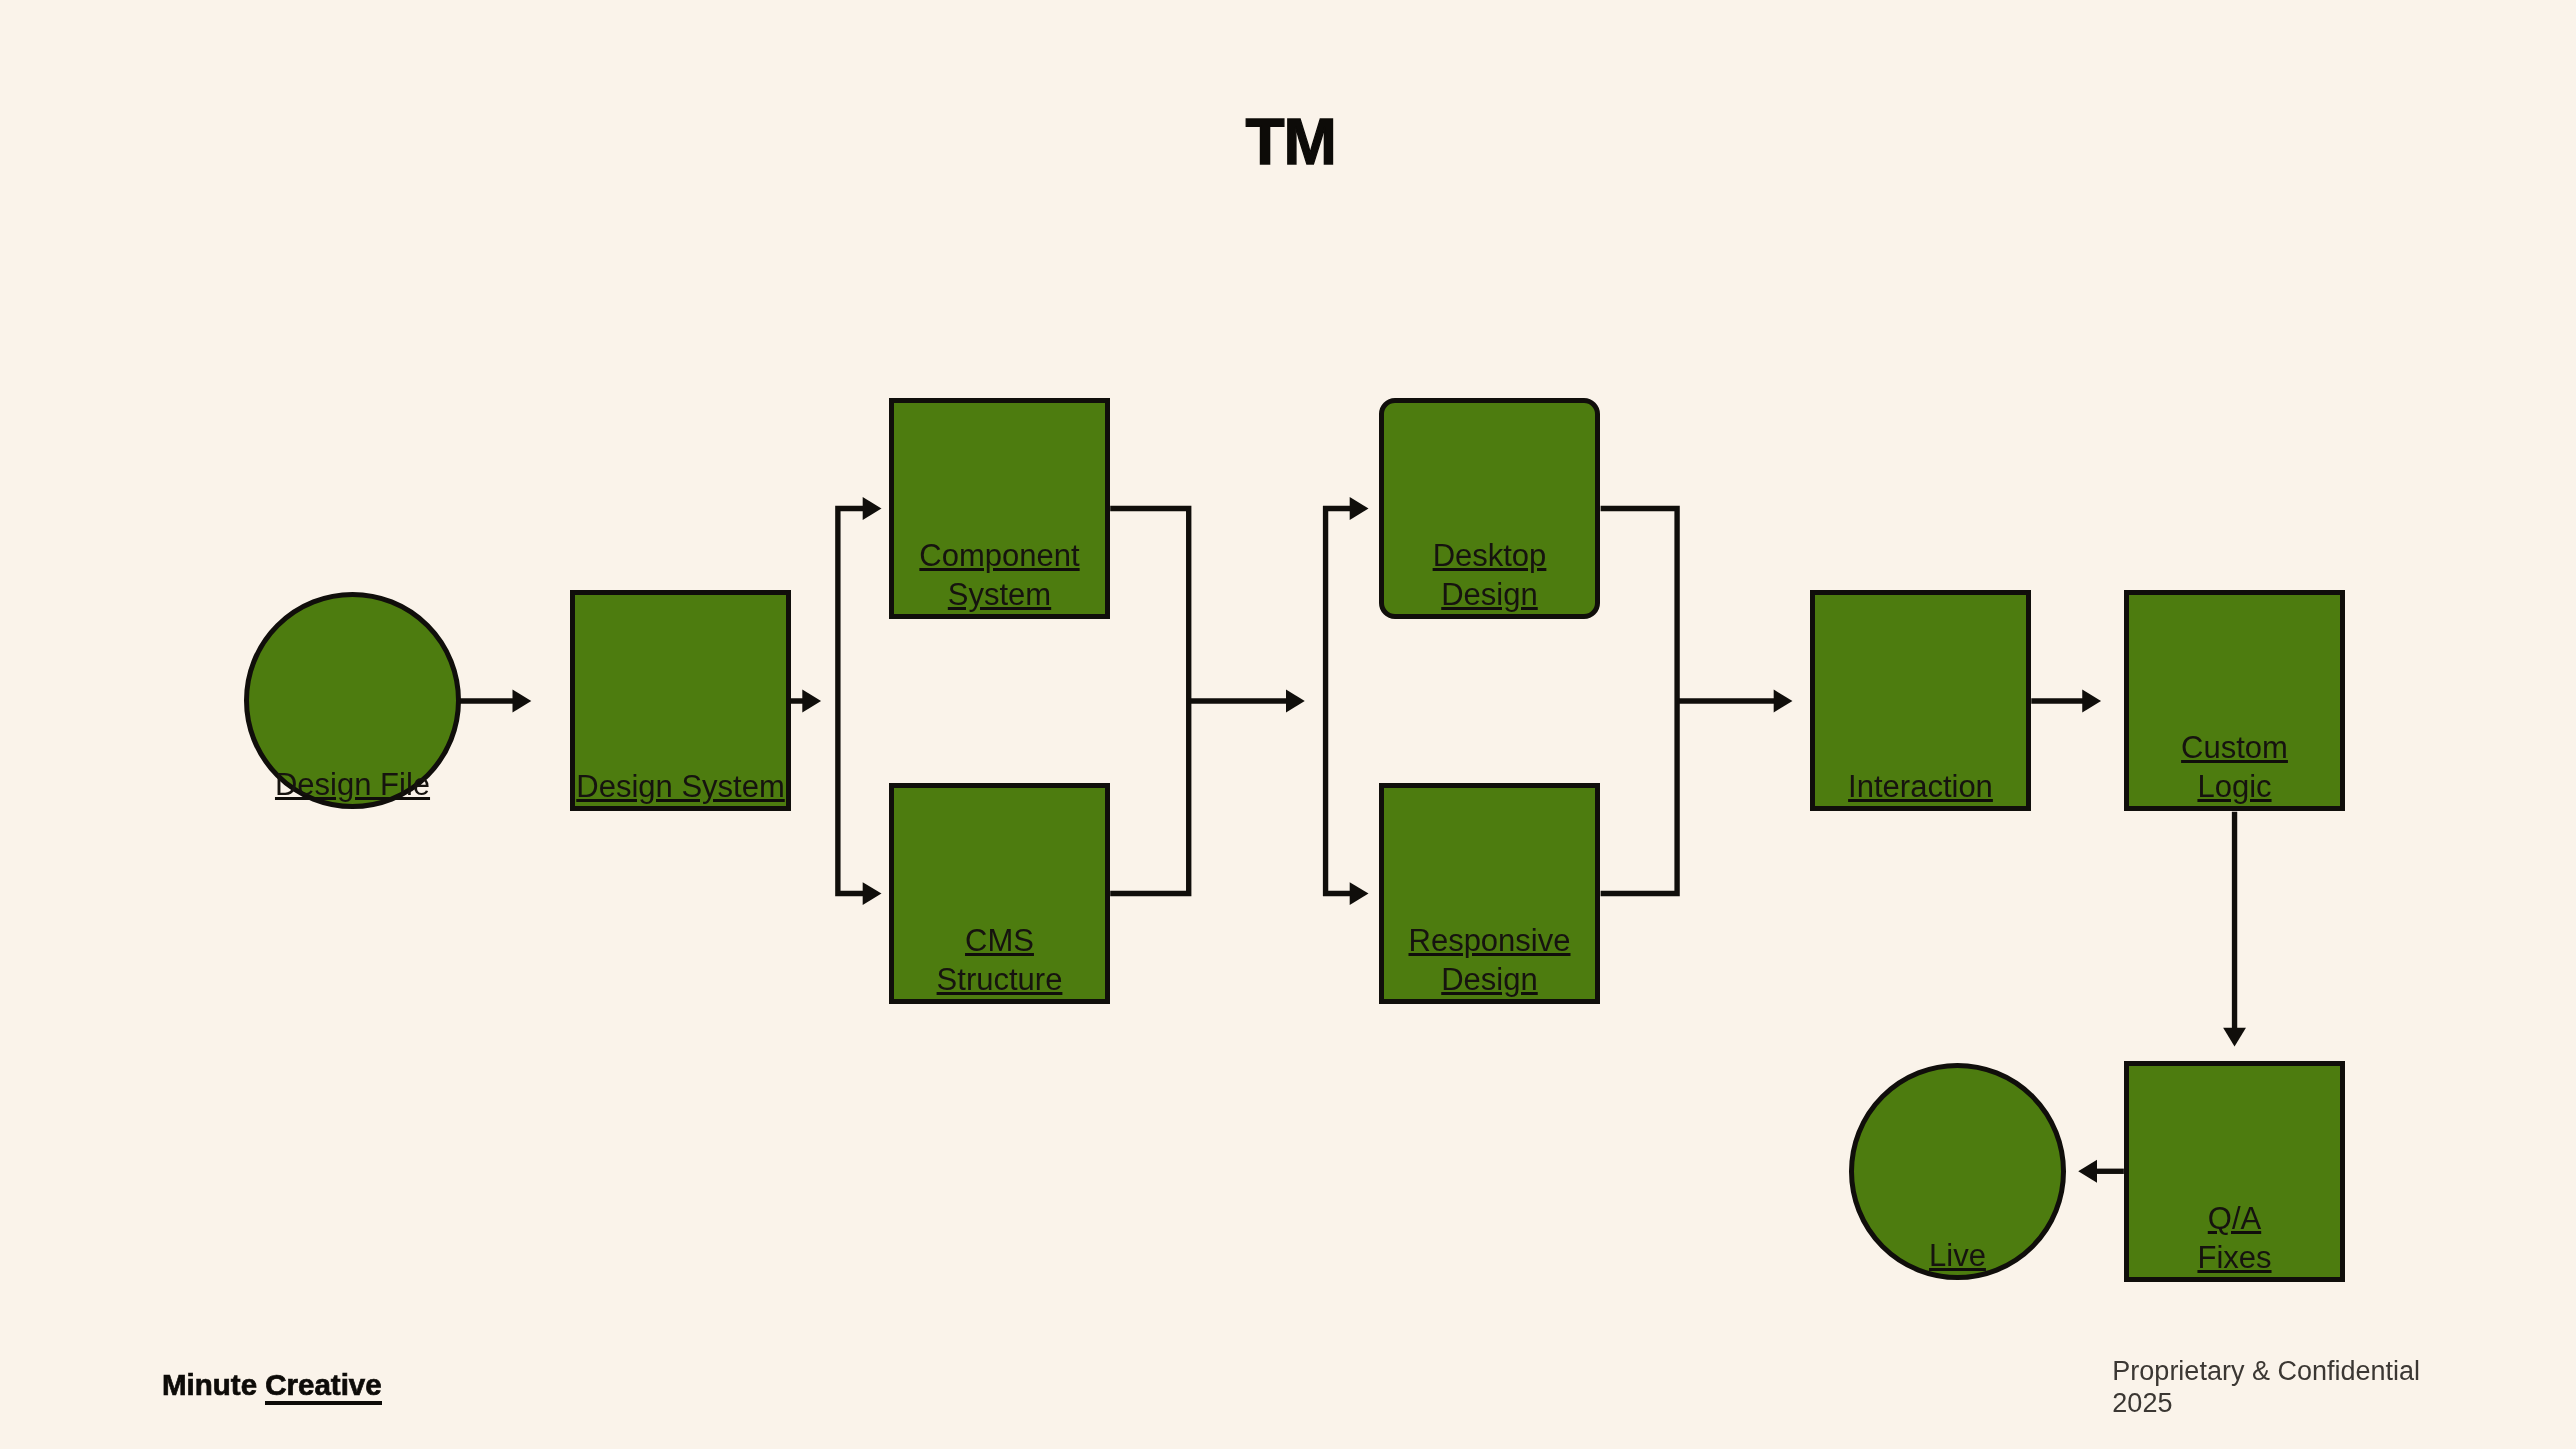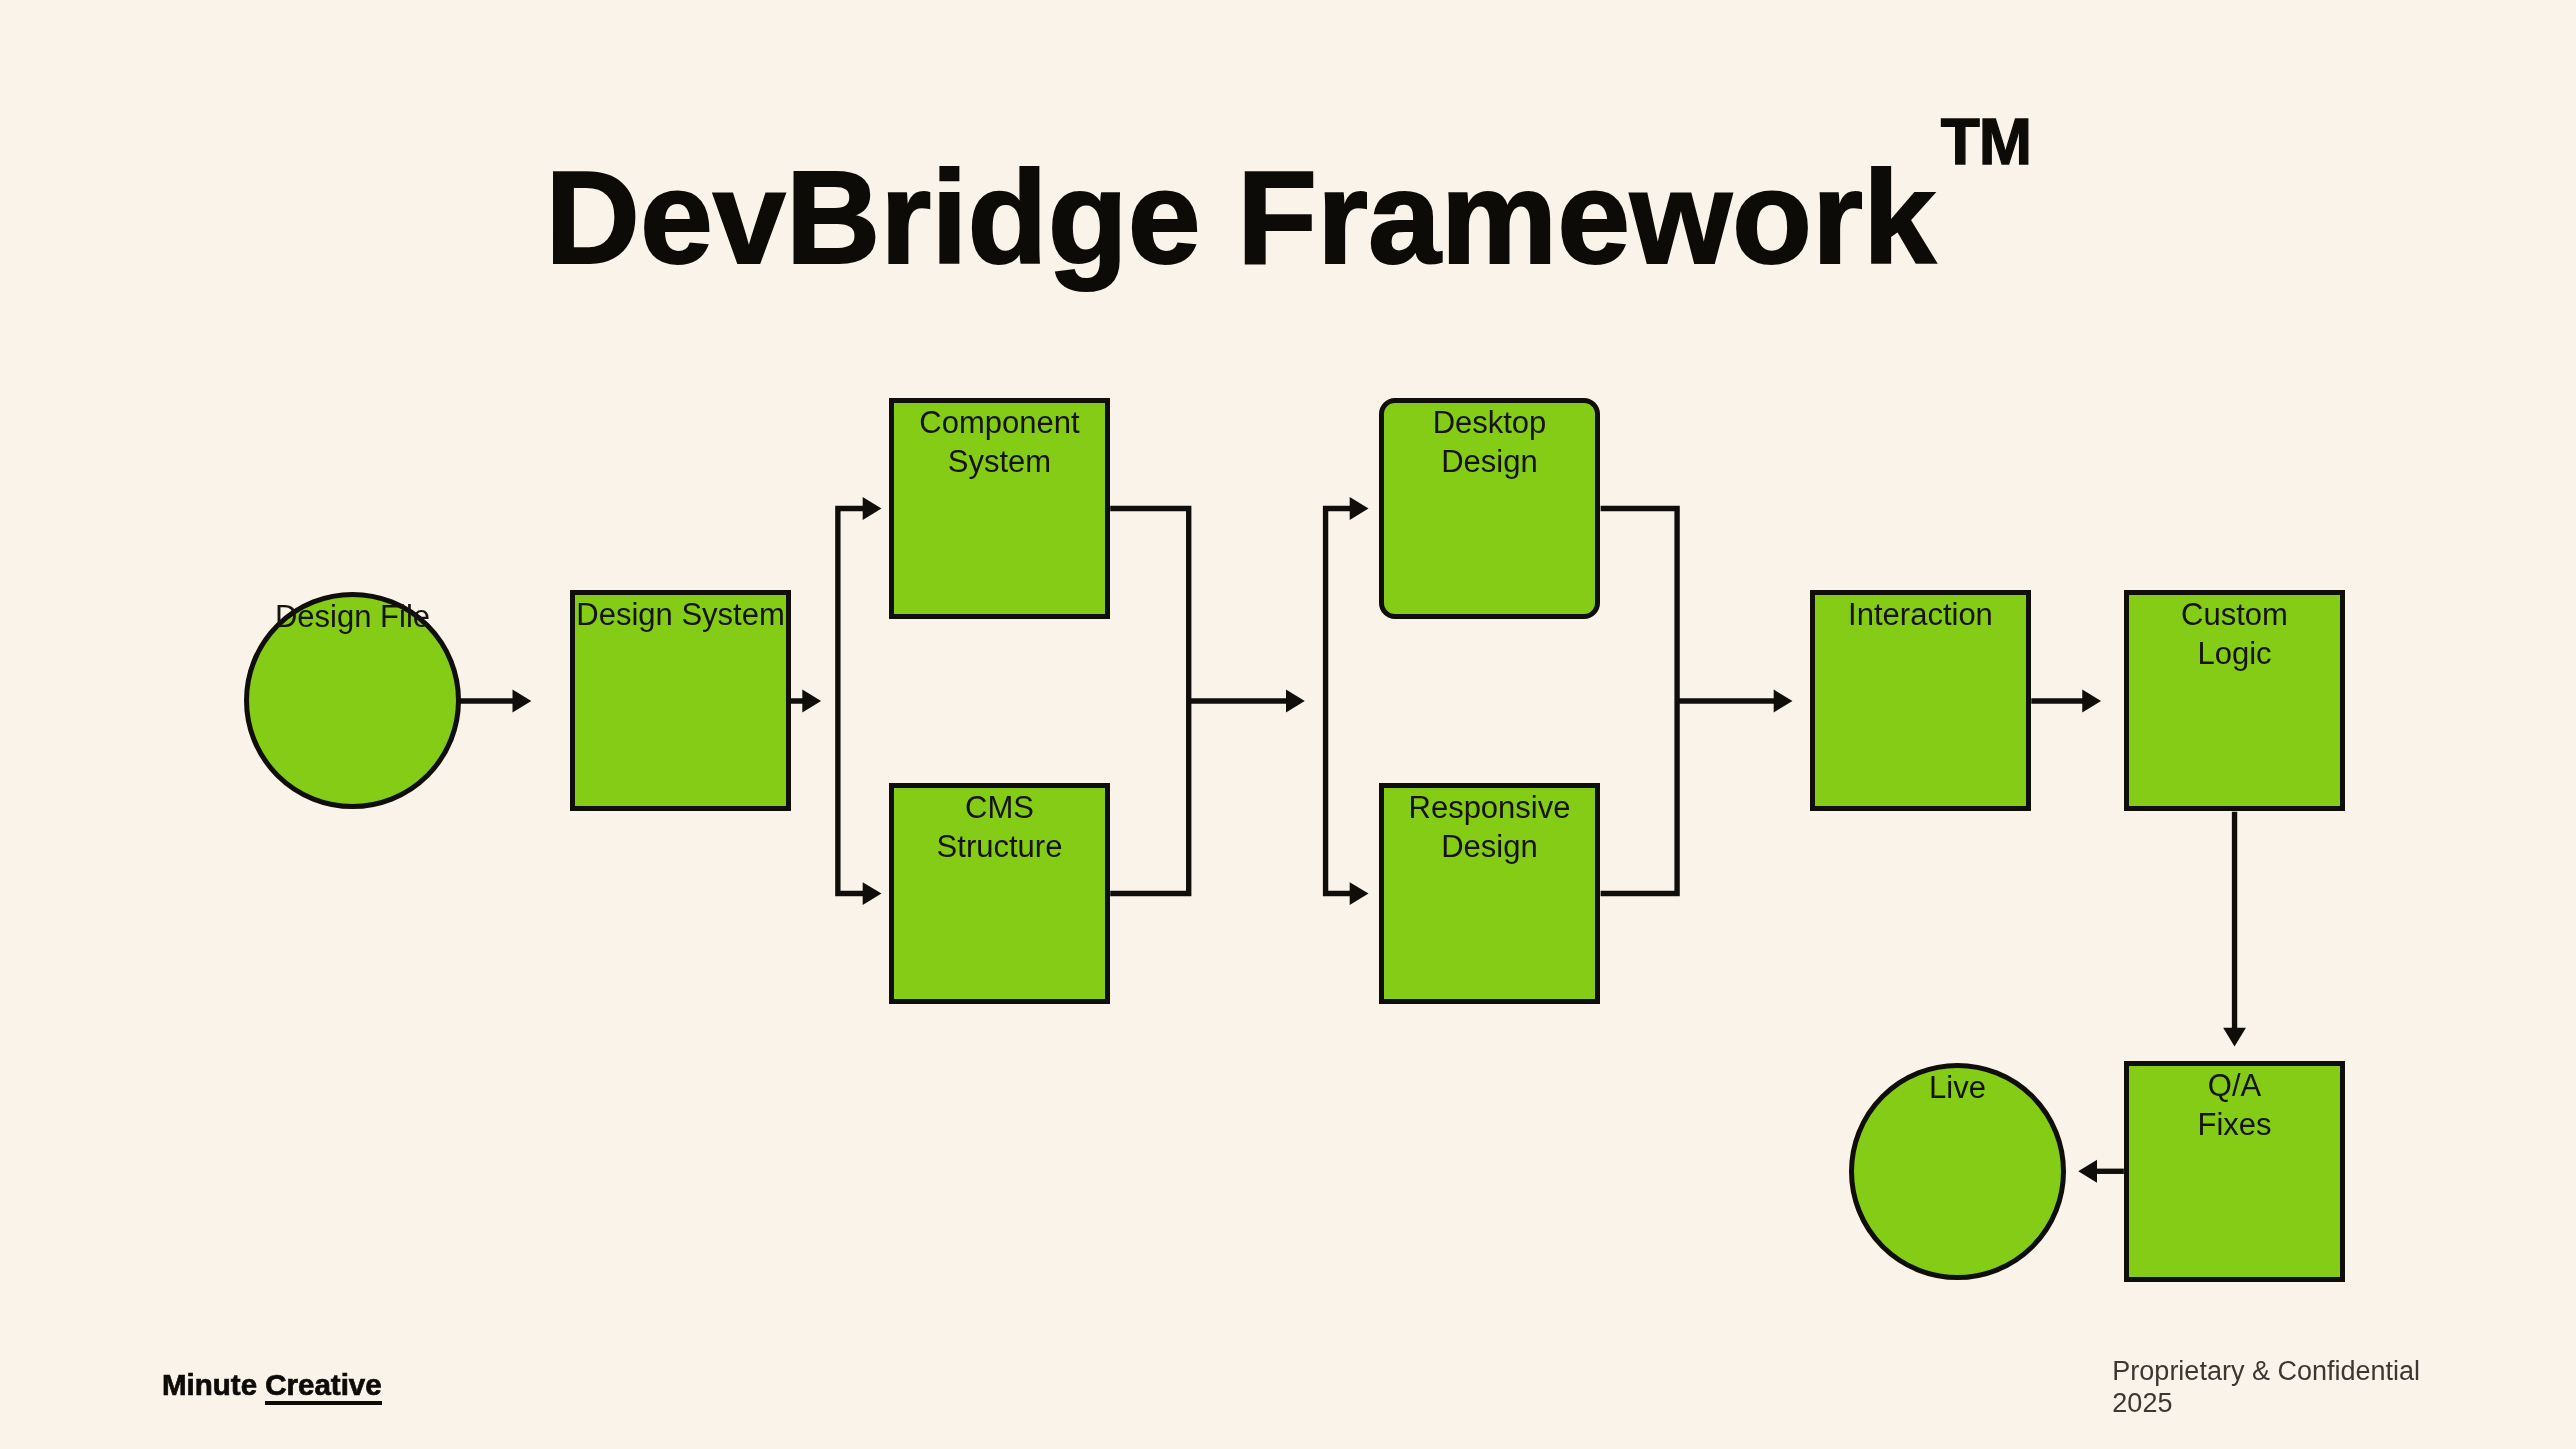--- a/index.html
+++ b/index.html
@@ -32,23 +32,24 @@
     color: #0D0B08;
     position: relative; top: -42px; margin-left: 5px;
     letter-spacing: -1.3px;
   }
 
   
   .node {
     position: absolute;
     box-sizing: border-box;
     border: 5.4px solid #100E0B;
-    background: #84cc16;
-    display: flex; align-items: flex-start; justify-content: center;
+    background: #4d7c0f;
+    display: flex; align-items: flex-end; justify-content: center;
     text-align: center;
+    text-decoration: underline;
   }
   .node.rect   { width: 221px; height: 221px; }
   .node.circle { width: 217px; height: 217px; border-radius: 50%; }
   .node-label {
     font-size: 31px; line-height: 1.26;
     color: #16130F;
     white-space: pre-line;
   }
 
   #n-design-file       { left: 244px;  top: 592px;  }
@@ -84,21 +85,20 @@
     position: absolute; right: 156px; top: 1356px;
     font-size: 27px; line-height: 1.17;
     color: #3B3733;
     font-weight: 400;
   }
 </style>
 </head>
 <body>
 
 <div class="title-row">
-  <h1 class="page-title">DevBridge Framework</h1>
   <span class="trademark">TM</span>
 </div>
 
 <svg class="connectors" width="2576" height="1449" viewBox="0 0 3840 2160" aria-hidden="true">
 
   <g>
     <path d="M685 1045 H766"></path>
     <polygon points="792,1045 764,1028 764,1062"></polygon>
   </g>
 

